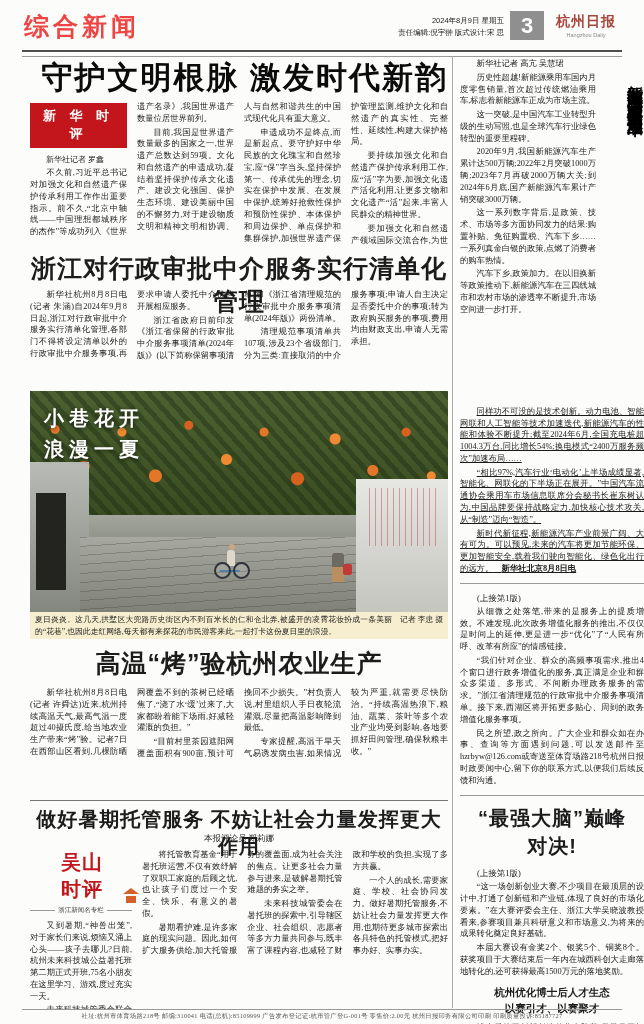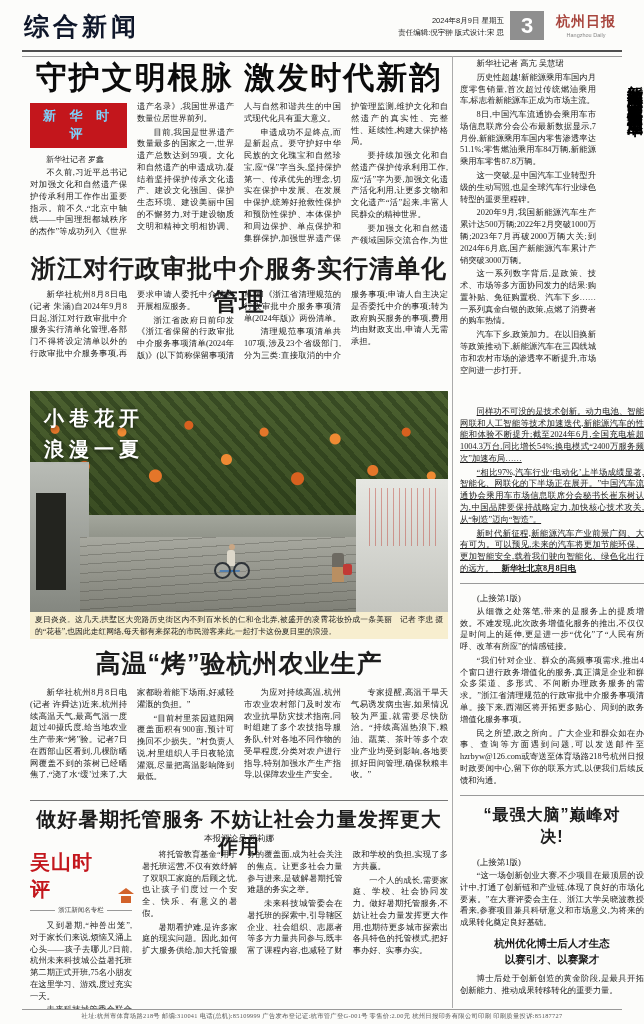--- a/index.html
+++ b/index.html
@@ -4,42 +4,42 @@
 <style>
   html,body{margin:0;padding:0;background:#e8e8e6;}
   .page{position:relative;width:644px;height:1024px;margin:0 auto;background:#fcfcfa;
         font-family:"Liberation Serif",serif;color:#1c1c1c;overflow:hidden;
         box-shadow:0 0 6px rgba(0,0,0,.25);}
   .sans{font-family:"Liberation Sans",sans-serif;}
 
   
   .header{position:absolute;top:8px;left:22px;right:22px;height:38px;}
   .section-label{position:absolute;left:2px;top:2px;font-size:25px;letter-spacing:4px;
-                 color:#0f172a;font-weight:600;}
+                 color:#ef4444;font-weight:600;}
   .header-meta{position:absolute;right:118px;top:7px;text-align:right;font-size:7.5px;
                line-height:1.6;color:#222;}
   .page-num{position:absolute;right:78px;top:3px;width:34px;height:29px;background:#8f8f8f;
             color:#fff;font-size:22px;font-weight:700;display:flex;align-items:center;
             justify-content:center;}
   .masthead{position:absolute;right:0;top:5px;width:72px;text-align:center;}
   .masthead-cn{font-size:14px;color:#a8463e;font-weight:700;letter-spacing:1px;}
   .masthead-en{font-size:5.5px;color:#888;margin-top:1px;}
   .rule-double{position:absolute;top:50px;left:22px;right:22px;height:4px;
                border-top:2px solid #4f4f4f;border-bottom:1px solid #9a9a9a;}
 
   
   .body-text p{margin:0 0 2px;text-indent:2em;}
   .body-text{font-size:8.3px;line-height:1.42;text-align:justify;color:#1b1b1b;}
 
   
-  .lead-headline{position:absolute;left:30px;top:57px;width:418px;text-align:center;
+  .lead-headline{position:absolute;left:30px;top:57px;width:418px;text-align:right;
                  font-size:31px;font-weight:900;letter-spacing:2px;color:#0b0b0b;}
   .lead-body{position:absolute;left:30px;top:101px;width:418px;height:148px;
              column-count:4;column-gap:10px;overflow:hidden;}
-  .col-logo{background:#c3161c;color:#7dd3fc;text-align:center;font-size:13px;font-weight:700;
+  .col-logo{background:#c3161c;color:#ffffff;text-align:center;font-size:13px;font-weight:700;
             letter-spacing:5px;padding:4px 0;margin:2px 0 6px;}
   .byline{font-size:8px;margin:0 0 5px;text-indent:0;}
 
   
   .zj-headline{position:absolute;left:30px;top:252px;width:418px;text-align:center;
                font-size:25px;font-weight:900;letter-spacing:1px;}
   .zj-body{position:absolute;left:30px;top:289px;width:418px;height:99px;
            column-count:4;column-gap:10px;overflow:hidden;}
 
   
@@ -106,21 +106,21 @@
   .rule-left{position:absolute;left:30px;top:800px;width:418px;border-top:1px solid #777;}
 
   
   .tg-headline{position:absolute;left:30px;top:806px;width:418px;text-align:center;
                font-size:20px;font-weight:900;letter-spacing:1px;}
   .tg-byline{position:absolute;left:30px;top:833px;width:418px;text-align:center;font-size:8.5px;}
   .tg-block{position:absolute;left:30px;top:849px;width:418px;height:160px;display:flex;
             gap:10px;overflow:hidden;}
   .wushan-col{flex:0 0 102px;width:102px;}
   .wushan-logo{color:#c3161c;font-size:20px;font-weight:900;letter-spacing:1px;
-               display:flex;align-items:flex-end;gap:15px;}
+               display:flex;align-items:flex-end;gap:15px;margin-left:31px;}
   .pavilion{display:inline-block;width:18px;height:15px;position:relative;}
   .pavilion .roof{position:absolute;top:0;left:1px;width:0;height:0;
         border-left:8px solid transparent;border-right:8px solid transparent;
         border-bottom:6px solid #d2622a;}
   .pavilion .base{position:absolute;bottom:0;left:4px;width:10px;height:7px;background:#d2622a;}
   .wushan-tagline{display:flex;align-items:center;gap:3px;font-size:6.5px;color:#444;
                   margin:3px 0 5px;}
   .wushan-tagline .line{flex:1;height:1px;background:#999;}
   .tg-cols{flex:1;column-count:3;column-gap:10px;overflow:hidden;}
 
@@ -130,21 +130,21 @@
   .nev-byline{font-size:8.3px;margin:0 0 6px 12px;}
   .nev-wrap{position:relative;min-height:334px;}
   .nev-vertical{position:absolute;right:0;top:0;height:334px;width:38px;
         writing-mode:vertical-rl;text-orientation:upright;font-size:16px;font-weight:900;
         letter-spacing:2px;line-height:1.15;color:#000;}
   .nev-narrow{width:136px;}
   .nev-wide{width:100%;text-decoration:underline;}
   .dateline{font-weight:700;}
   .hr{border-top:1px solid #999;margin:8px 0;}
   .jump-label{font-size:8.5px;margin:2px 0 3px;text-indent:1em;}
-  .brain-headline{text-align:center;font-size:16px;font-weight:900;margin:5px 16px 7px;
+  .brain-headline{text-align:center;font-size:20px;font-weight:900;margin:5px 16px 7px;
                   letter-spacing:1px;}
   .subhead{text-align:center;font-weight:700;font-size:10.5px;line-height:1.55;margin:6px 0;}
 
   
   .footer{position:absolute;left:22px;right:22px;bottom:3px;border-top:1px solid #999;
           padding-top:2px;font-size:6.3px;color:#555;text-align:center;letter-spacing:.3px;}
 </style>
 </head>
 <body>
 
@@ -210,21 +210,20 @@
   </div>
   <div class="caption">
     <span class="credit">记者 李忠 摄</span>
     <span>夏日炎炎。这几天,拱墅区大兜路历史街区内不到百米长的仁和仓北弄,被盛开的凌霄花妆扮成一条美丽的“花巷”,也因此走红网络,每天都有来探花的市民游客来此,一起打卡这份夏日里的浪漫。</span>
   </div>
 
   <div class="heat-headline sans">高温“烤”验杭州农业生产</div>
   <div class="heat-body body-text">
     <p>新华社杭州8月8日电(记者 许舜达)近来,杭州持续高温天气,最高气温一度超过40摄氏度,给当地农业生产带来“烤”验。记者7日在西部山区看到,几棵防晒网覆盖不到的茶树已经晒焦了,“浇了水‘缓’过来了,大家都盼着能下场雨,好减轻灌溉的负担。”</p>
     <p>“目前村里茶园遮阳网覆盖面积有900亩,预计可挽回不少损失。”村负责人说,村里组织人手日夜轮流灌溉,尽量把高温影响降到最低。</p>
-    <p>为应对持续高温,杭州市农业农村部门及时发布农业抗旱防灾技术指南,同时组建了多个农技指导服务队,针对各地不同作物的受旱程度,分类对农户进行指导,特别加强水产生产指导,以保障农业生产安全。</p>
     <p>专家提醒,高温干旱天气易诱发病虫害,如果情况较为严重,就需要尽快防治。“持续高温热浪下,粮油、蔬菜、茶叶等多个农业产业均受到影响,各地要抓好田间管理,确保秋粮丰收。”</p>
   </div>
 
   <div class="rule-left"></div>
 
   <div class="tg-headline sans">做好暑期托管服务  不妨让社会力量发挥更大作用</div>
   <div class="tg-byline">本报评论员 郑莉娜</div>
   <div class="tg-block">
     <div class="wushan-col">
       <div class="wushan-logo sans">
@@ -252,21 +251,20 @@
     </div>
   </div>
 
   <div class="col-divider"></div>
   <div class="right-col body-text">
     <p class="nev-byline">新华社记者 高亢 吴慧珺</p>
     <div class="nev-wrap">
       <div class="nev-vertical sans">新能源乘用车国内月度零售销量首超燃油车</div>
       <div class="nev-narrow">
         <p>历史性超越!新能源乘用车国内月度零售销量,首次超过传统燃油乘用车,标志着新能源车正成为市场主流。</p>
-        <p>8日,中国汽车流通协会乘用车市场信息联席分会公布最新数据显示,7月份,新能源乘用车国内零售渗透率达51.1%;零售燃油乘用车84万辆,新能源乘用车零售87.8万辆。</p>
         <p>这一突破,是中国汽车工业转型升级的生动写照,也是全球汽车行业绿色转型的重要里程碑。</p>
         <p>2020年9月,我国新能源汽车生产累计达500万辆;2022年2月突破1000万辆;2023年7月再破2000万辆大关;到2024年6月底,国产新能源汽车累计产销突破3000万辆。</p>
         <p>这一系列数字背后,是政策、技术、市场等多方面协同发力的结果:购置补贴、免征购置税、汽车下乡……一系列真金白银的政策,点燃了消费者的购车热情。</p>
         <p>汽车下乡,政策加力。在以旧换新等政策推动下,新能源汽车在三四线城市和农村市场的渗透率不断提升,市场空间进一步打开。</p>
       </div>
     </div>
     <div class="nev-wide">
       <p>同样功不可没的是技术创新。动力电池、智能网联和人工智能等技术加速迭代,新能源汽车的性能和体验不断提升;截至2024年6月,全国充电桩超1004.3万台,同比增长54%;换电模式“2400万服务频次”加速布局……</p>
       <p>“相比97%,汽车行业‘电动化’上半场成绩显著,智能化、网联化的下半场正在展开。”中国汽车流通协会乘用车市场信息联席分会秘书长崔东树认为,中国品牌要保持战略定力,加快核心技术攻关,从“制造”迈向“智造”。</p>
       <p><span>新时代新征程,新能源汽车产业前景广阔、大有可为。可以预见,未来的汽车将更加节能环保、更加智能安全,载着我们驶向智能化、绿色化出行的远方。</span>　<span class="dateline">新华社北京8月8日电</span></p>
@@ -276,20 +274,21 @@
       <p class="jump-label">(上接第1版)</p>
       <p>从细微之处落笔,带来的是服务上的提质增效。不难发现,此次政务增值化服务的推出,不仅仅是时间上的延伸,更是进一步“优化”了“人民有所呼、改革有所应”的情感链接。</p>
       <p>“我们针对企业、群众的高频事项需求,推出4个窗口进行政务增值化的服务,真正满足企业和群众多渠道、多形式、不间断办理政务服务的需求。”浙江省清理规范的行政审批中介服务事项清单。接下来,西湖区将开拓更多贴心、周到的政务增值化服务事项。</p>
       <p>民之所望,政之所向。广大企业和群众如在办事、查询等方面遇到问题,可以发送邮件至hzrbyw@126.com或寄送至体育场路218号杭州日报时政要闻中心,留下你的联系方式,以便我们后续反馈和沟通。</p>
     </div>
     <div class="hr"></div>
     <div>
       <div class="brain-headline sans">“最强大脑”巅峰对决!</div>
       <p class="jump-label">(上接第1版)</p>
       <p>“这一场创新创业大赛,不少项目在最顶层的设计中,打通了创新链和产业链,体现了良好的市场化要素。”在大赛评委会主任、浙江大学吴晓波教授看来,参赛项目兼具科研意义和市场意义,为将来的成果转化奠定良好基础。</p>
+      <p>本届大赛设有金奖2个、银奖5个、铜奖8个。获奖项目于大赛结束后一年内在城西科创大走廊落地转化的,还可获得最高1500万元的落地奖励。</p>
       <div class="subhead sans">
         <div>杭州优化博士后人才生态</div>
         <div>以赛引才、以赛聚才</div>
       </div>
       <p>博士后处于创新创造的黄金阶段,是最具开拓创新能力、推动成果转移转化的重要力量。</p>
 
     </div>
   </div>
 
   <div class="footer">社址:杭州市体育场路218号 邮编:310041 电话(总机):85109999 广告发布登记证:杭市管广登G-001号 零售价:2.00元 杭州日报印务有限公司印刷 印刷质量投诉:85187727</div>

